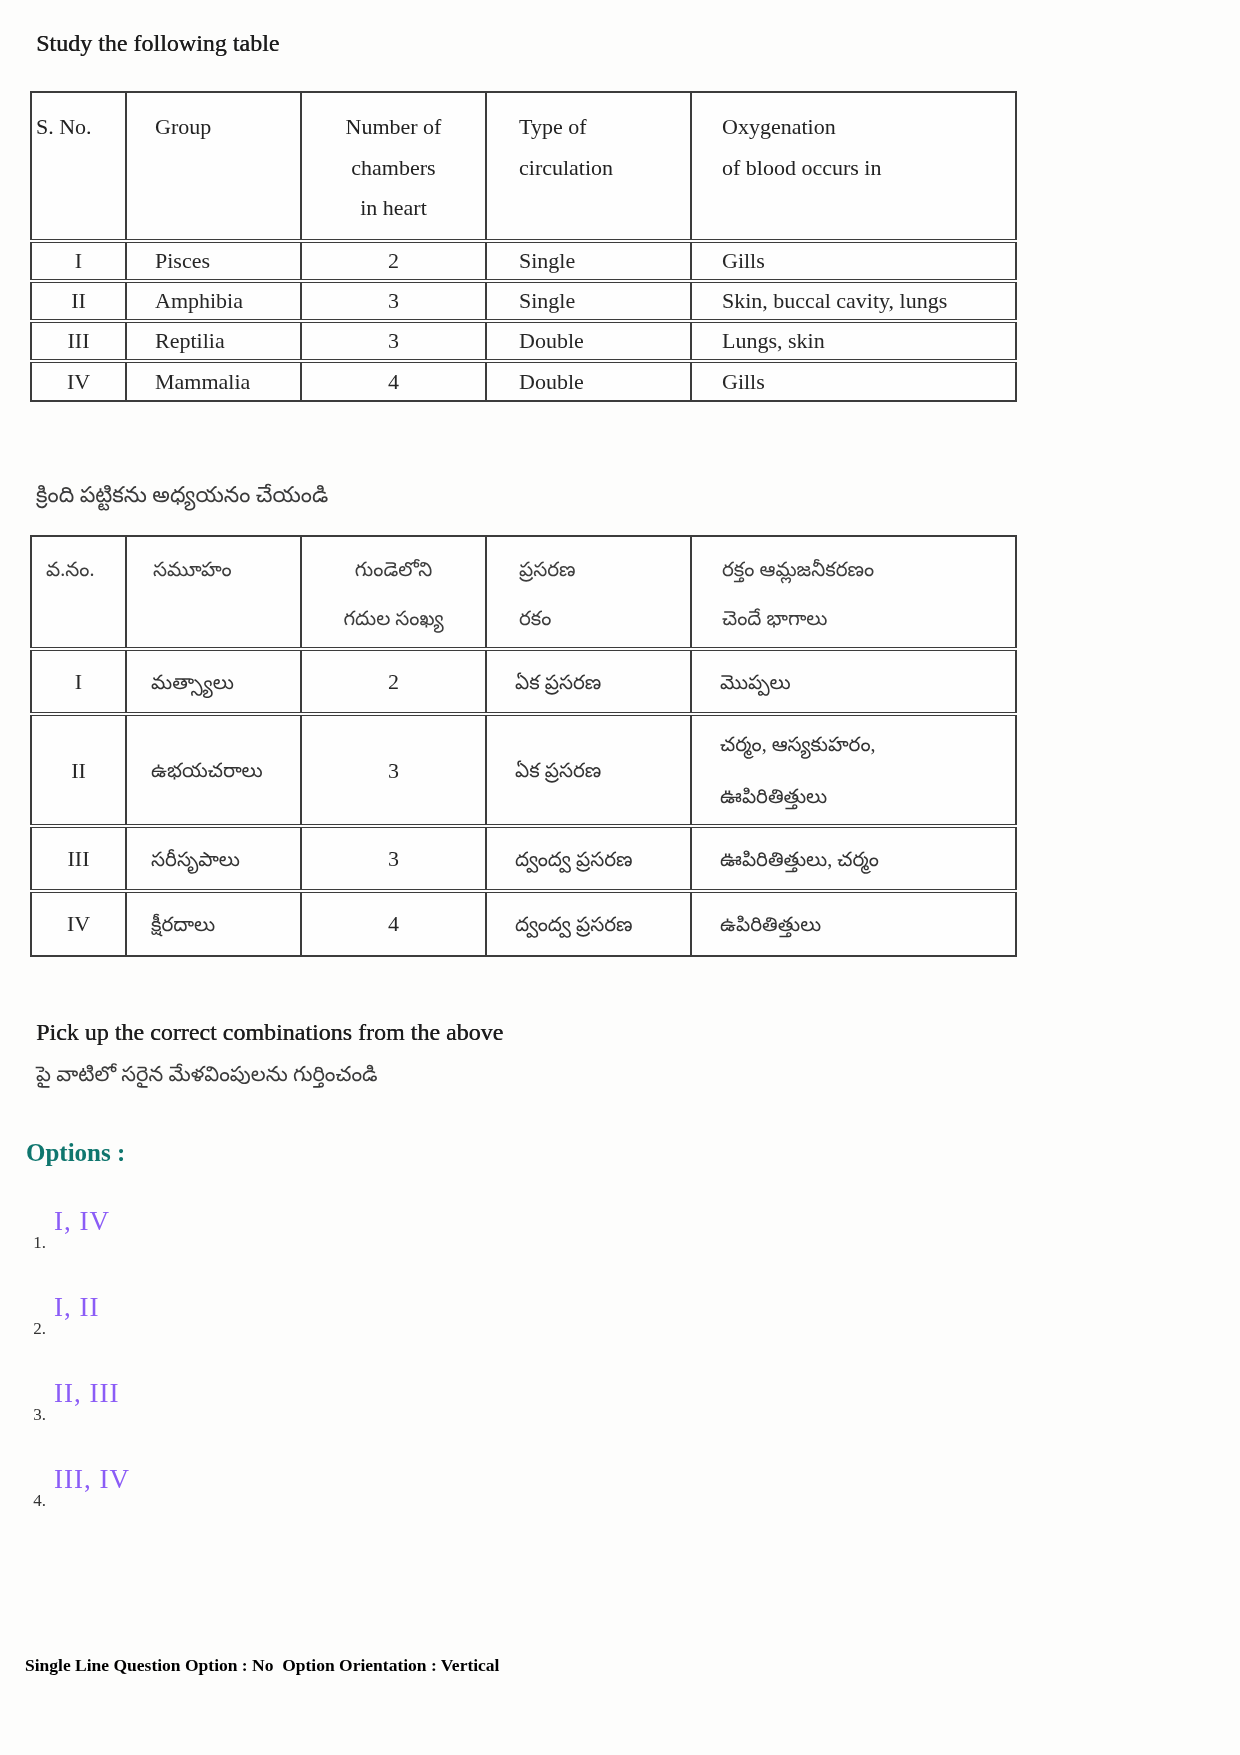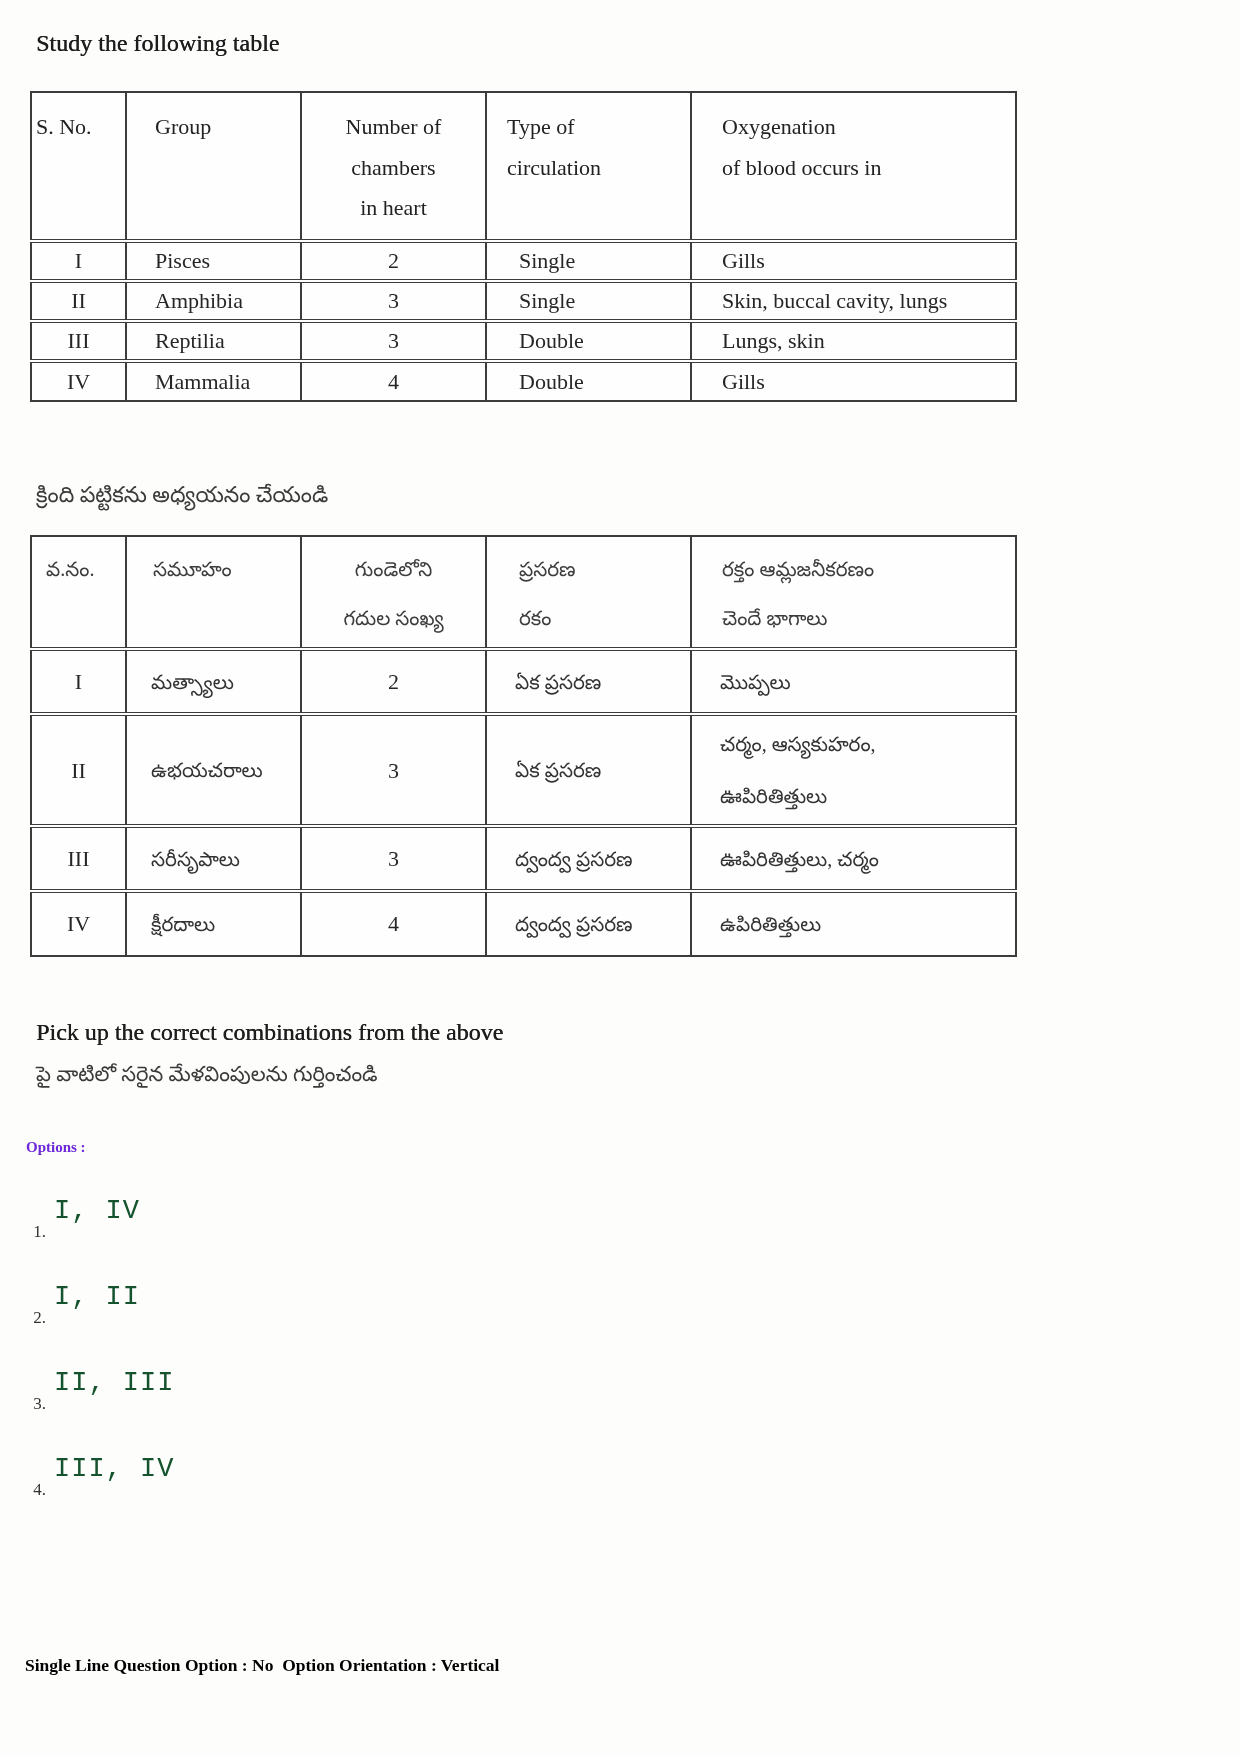--- a/index.html
+++ b/index.html
@@ -49,21 +49,21 @@
   col.c2 { width: 175px; }
   col.c3 { width: 185px; }
   col.c4 { width: 205px; }
   col.c5 { width: 325px; }
 
   
   .tbl-en th { font-size: 22px; line-height: 1.85; padding-top: 14px; padding-bottom: 10px; }
   .tbl-en th.a1 { padding-left: 4px; }
   .tbl-en th.a2 { padding-left: 28px; }
   .tbl-en th.a3 { text-align: center; }
-  .tbl-en th.a4 { padding-left: 20px; }
+  .tbl-en th.a4 { padding-left: 32px; }
   .tbl-en th.a5 { padding-left: 30px; }
   .tbl-en td { font-size: 22px; height: 40px; vertical-align: middle; color: #262626; }
   .tbl-en td.a1, .tbl-en td.a3 { text-align: center; }
   .tbl-en td.a2 { padding-left: 28px; }
   .tbl-en td.a4 { padding-left: 32px; }
   .tbl-en td.a5 { padding-left: 30px; }
 
   
   .tbl-te th { font-size: 20px; line-height: 2.45; padding-top: 8px; padding-bottom: 4px; color: #3d3d3d; }
   .tbl-te th.a1 { padding-left: 14px; }
@@ -86,40 +86,39 @@
     text-shadow: 0.4px 0 0 currentColor;
   }
   .question-te {
     font-size: 21px;
     margin-top: 16px;
     margin-left: 6px;
     color: #3a3a3a;
   }
 
   .options-label {
-    font-size: 15px;
+    font-size: 25px;
     font-weight: bold;
-    color: #6d28d9;
+    color: #0f766e;
     margin-top: 48px;
     margin-left: -4px;
   }
   .option {
     display: flex;
     align-items: flex-end;
     margin-left: -10px;
     margin-top: 26px;
     height: 60px;
   }
   .opt-num { font-size: 17px; color: #333; width: 34px; text-align: right; padding-right: 8px; }
   .opt-label {
     font-size: 27px;
-    color: #14532d;
+    color: #8b5cf6;
     margin-bottom: 16px;
     letter-spacing: 1px;
-    font-family: Liberation Mono, monospace;
   }
 
   .footer {
     position: absolute;
     left: 25px;
     top: 1598px;
     width: 1180px;
     font-weight: bold;
     font-size: 17.5px;
     color: #000;

